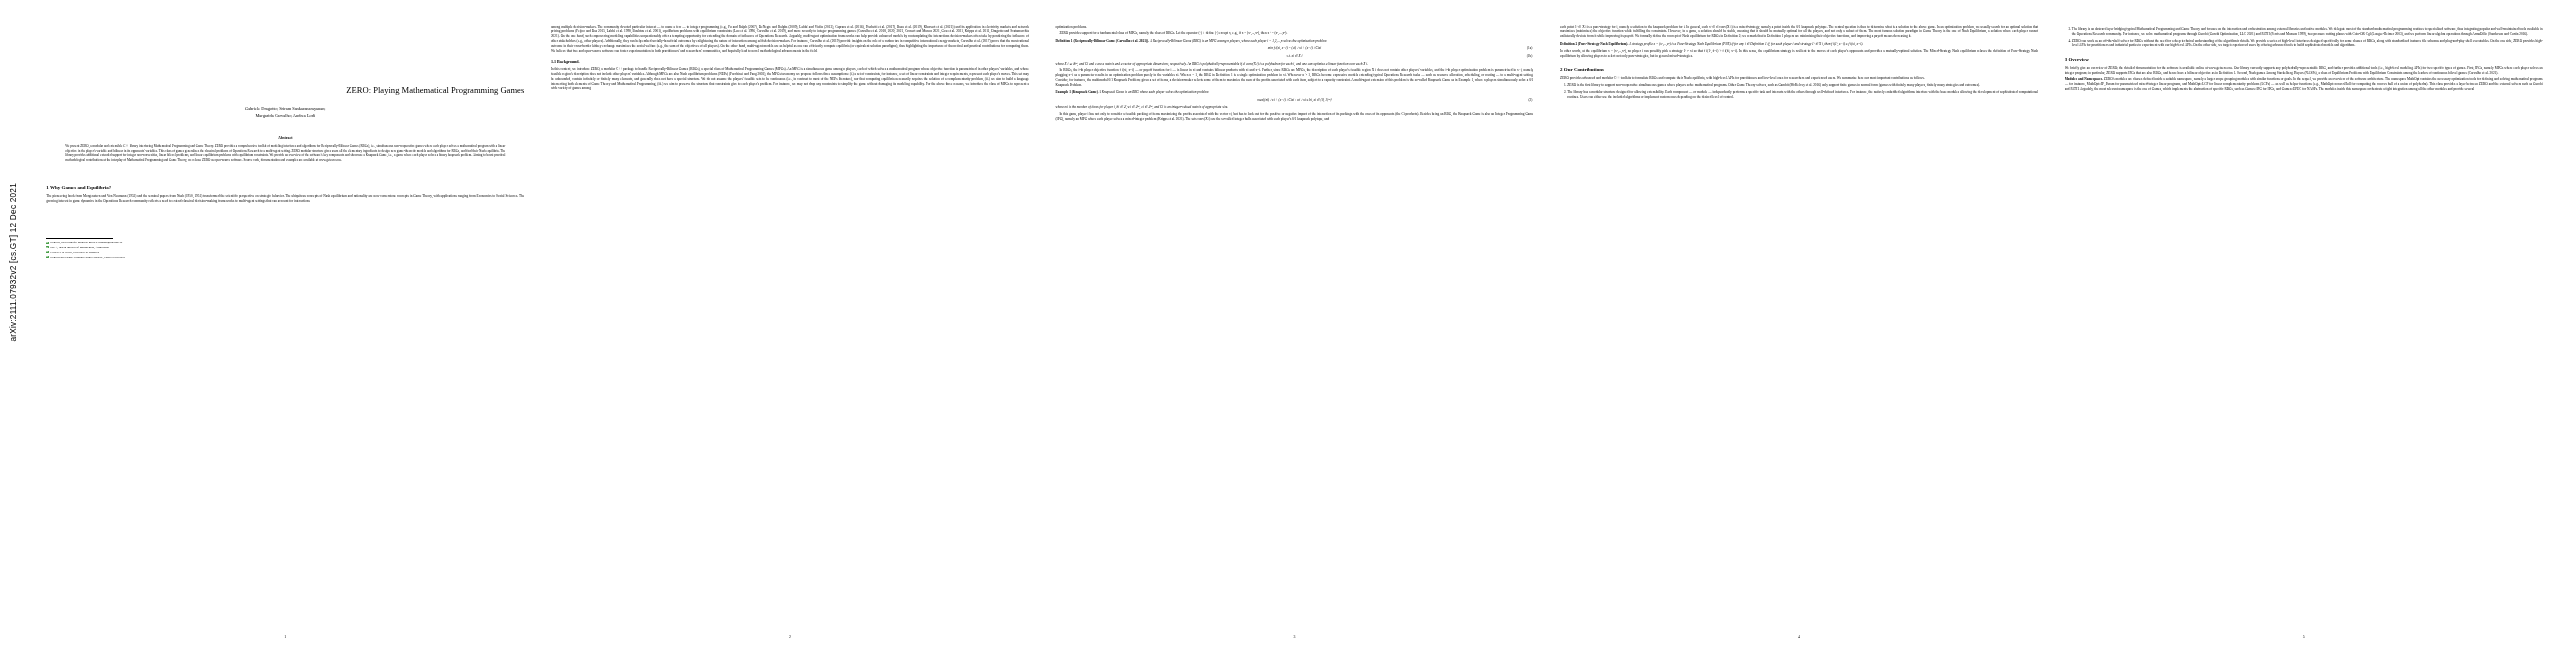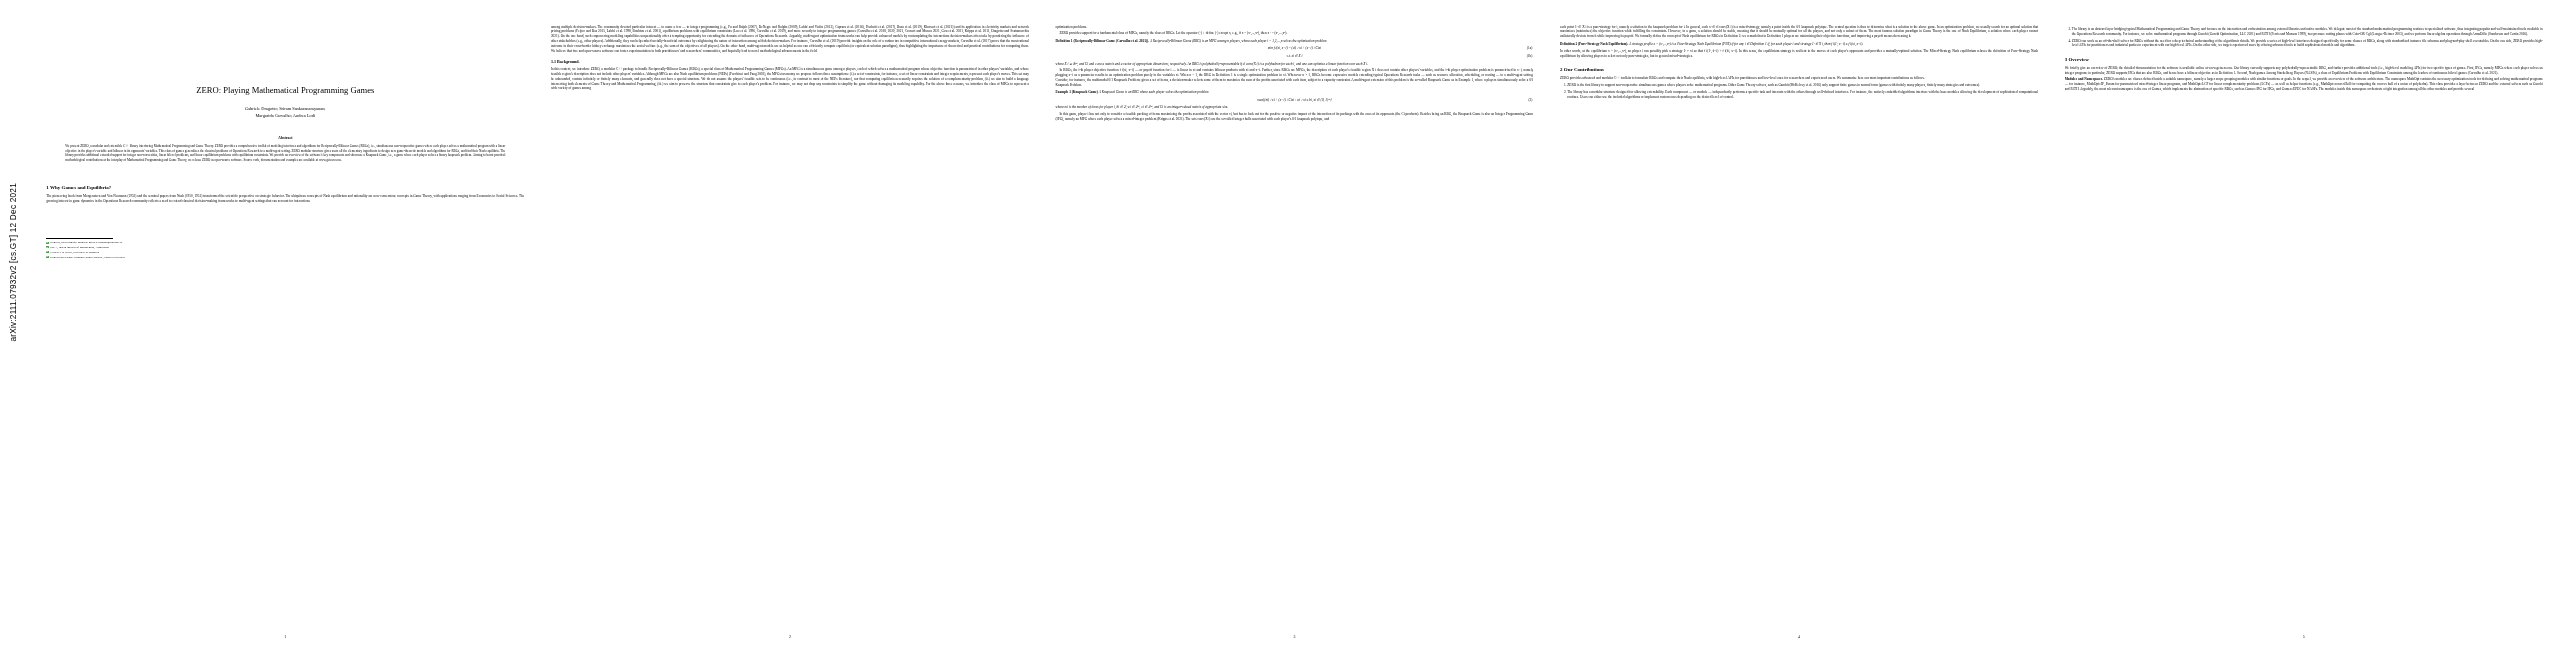--- a/index.html
+++ b/index.html
@@ -60,21 +60,21 @@
   .pagenum {
     position: absolute;
     bottom: 5.6px;
     left: 0;
     width: 100%;
     text-align: center;
     font-size: 3.9px;
   }
   .title {
     font-size: 8.6px;
-    text-align: center;
+    text-align: right;
     line-height: 1.25;
     margin: 60px 0 0 0;
     font-weight: normal;
   }
   .authors {
     text-align: center;
     font-size: 4.4px;
     margin-top: 11px;
     line-height: 1.5;
   }

